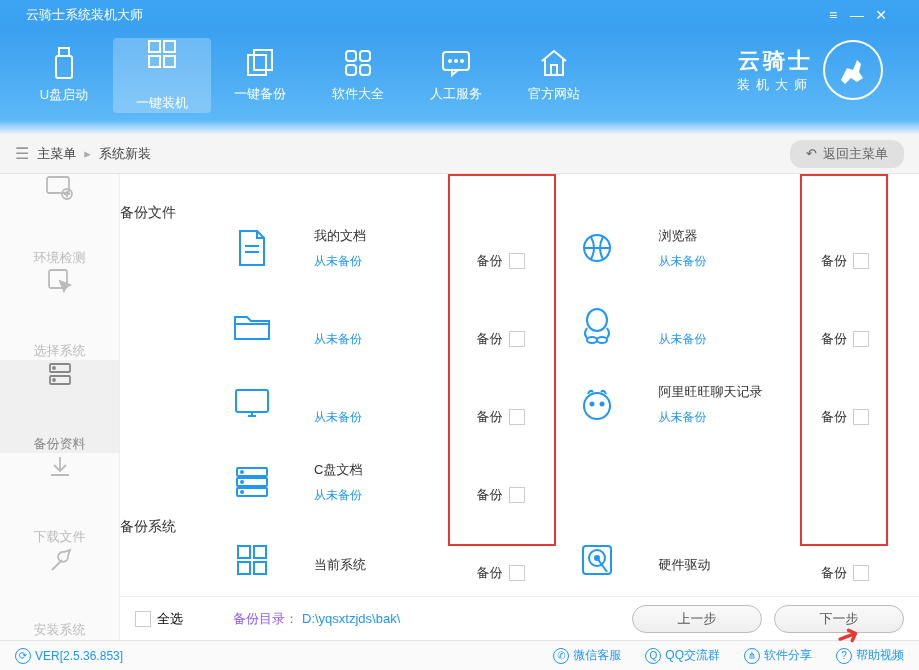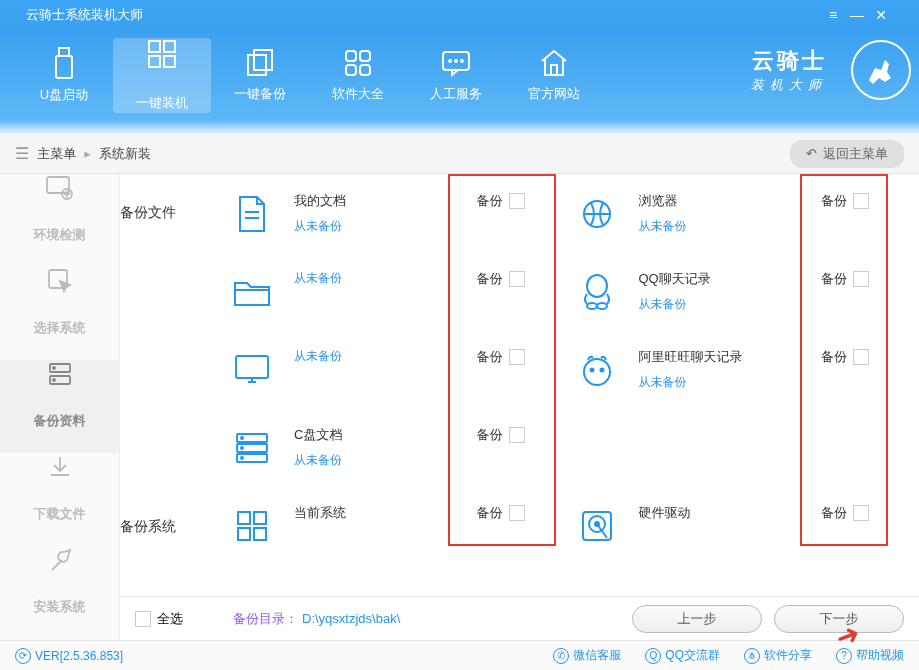--- a/index.html
+++ b/index.html
@@ -7,45 +7,45 @@
 
 .titlebar { height: 30px; background: linear-gradient(#3da5f5, #3aa0f0); color: #fff; display: flex; align-items: center; padding: 0 26px; font-size: 13px; }
 .titlebar .title { flex: 1; }
 .titlebar .ctrl { width: 24px; text-align: center; cursor: pointer; font-size: 14px; }
 
 .topnav { height: 90px; background: linear-gradient(#3aa0f0, #5db8f7); display: flex; align-items: center; color: #fff; padding: 0 15px; position: relative; }
 .topnav-item { width: 98px; height: 75px; display: flex; flex-direction: column; align-items: center; justify-content: center; gap: 6px; cursor: pointer; border-radius: 4px; }
 .topnav-item.active { background: rgba(255,255,255,0.25); gap: 24px; }
 .topnav-item .icon { font-size: 30px; }
 .topnav-item .label { font-size: 13px; }
-.brand { position: absolute; right: 8px; top: 10px; display: flex; align-items: center; gap: 24px; color: #fff; }
+.brand { position: absolute; right: 36px; top: 10px; display: flex; align-items: center; gap: 10px; color: #fff; }
 .brand-text { text-align: right; }
 .brand-text .zh { font-size: 22px; font-weight: bold; letter-spacing: 3px; }
-.brand-text .sub { font-size: 13px; letter-spacing: 6px; font-style: italic; }
+.brand-text .sub { font-size: 13px; letter-spacing: 6px; }
 .brand-logo { width: 60px; height: 60px; border: 2px solid #fff; border-radius: 50%; display: flex; align-items: center; justify-content: center; font-size: 28px; }
 
 .cloudstrip { height: 14px; background: linear-gradient(#5db8f7, #eaf4fd); }
 
 .breadcrumb { height: 40px; background: #f5f5f5; border-bottom: 1px solid #e5e5e5; display: flex; align-items: center; padding: 0 15px; font-size: 13px; color: #444; }
 .breadcrumb .sep { color: #aaa; margin: 0 8px; }
 .breadcrumb .back { margin-left: auto; background: #e0e0e0; border-radius: 12px; padding: 5px 16px; display: flex; align-items: center; gap: 6px; cursor: pointer; color: #666; }
 .bc-icon { color: #999; margin-right: 8px; font-size: 16px; }
 
 .body { display: flex; height: 466px; }
 .sidebar { width: 120px; background: #fafafa; border-right: 1px solid #eee; }
-.side-item { height: 93px; display: flex; flex-direction: column; align-items: center; justify-content: flex-start; gap: 24px; cursor: pointer; color: #bbb; font-weight: bold; }
+.side-item { height: 93px; display: flex; flex-direction: column; align-items: center; justify-content: space-between; gap: 24px; cursor: pointer; color: #bbb; }
 .side-item.active { background: #f0f0f0; color: #888; }
 .side-item .icon { font-size: 26px; }
 .side-item .label { font-size: 13px; }
 
 .content { flex: 1; padding: 18px 30px 10px 30px; position: relative; }
 .section-label { position: absolute; font-size: 14px; color: #333; }
 .grid { display: flex; }
 .col { flex: 1; position: relative; }
-.row { height: 78px; display: flex; align-items: flex-start; }
+.row { height: 78px; display: flex; align-items: flex-end; gap: 20px; }
 .row .ficon { width: 44px; height: 44px; display: flex; align-items: center; justify-content: center; color: #2196f3; font-size: 30px; margin-right: 20px; }
 .row .texts { flex: 1; }
 .row .name { font-size: 13px; color: #333; margin-bottom: 8px; }
 .row .status { font-size: 12px; color: #2196f3; }
 .row .backup { display: flex; align-items: center; gap: 6px; font-size: 13px; color: #333; margin-right: 20px; }
 .chk { width: 16px; height: 16px; border: 1px solid #ccc; background: #fff; display: inline-block; cursor: pointer; }
 .redbox { position: absolute; border: 2px solid #e53935; pointer-events: none; }
 
 .footer { height: 44px; border-top: 1px solid #eee; display: flex; align-items: center; padding: 0 15px; font-size: 13px; }
 .footer .path { color: #2196f3; margin-left: 4px; }
@@ -320,21 +320,20 @@
         <div class="row">
           <span class="ficon">
               <svg width="36" height="40" viewBox="0 0 36 40" fill="none" stroke="#2196f3" stroke-width="2">
                 <ellipse cx="18" cy="14" rx="10" ry="11"></ellipse>
                 <path d="M8 22 Q4 28 8 32 M28 22 Q32 28 28 32"></path>
                 <ellipse cx="13" cy="34" rx="5" ry="3"></ellipse>
                 <ellipse cx="23" cy="34" rx="5" ry="3"></ellipse>
               </svg>
             </span>
           <div class="texts">
-              <div class="name">QQ聊天记录</div>
               <div class="status">从未备份</div>
             </div>
           <div class="backup">
               <span>备份</span>
               <span class="chk"></span>
             </div>
         </div>
         <div class="row">
           <span class="ficon">
               <svg width="38" height="36" viewBox="0 0 38 36" fill="none" stroke="#2196f3" stroke-width="2">

